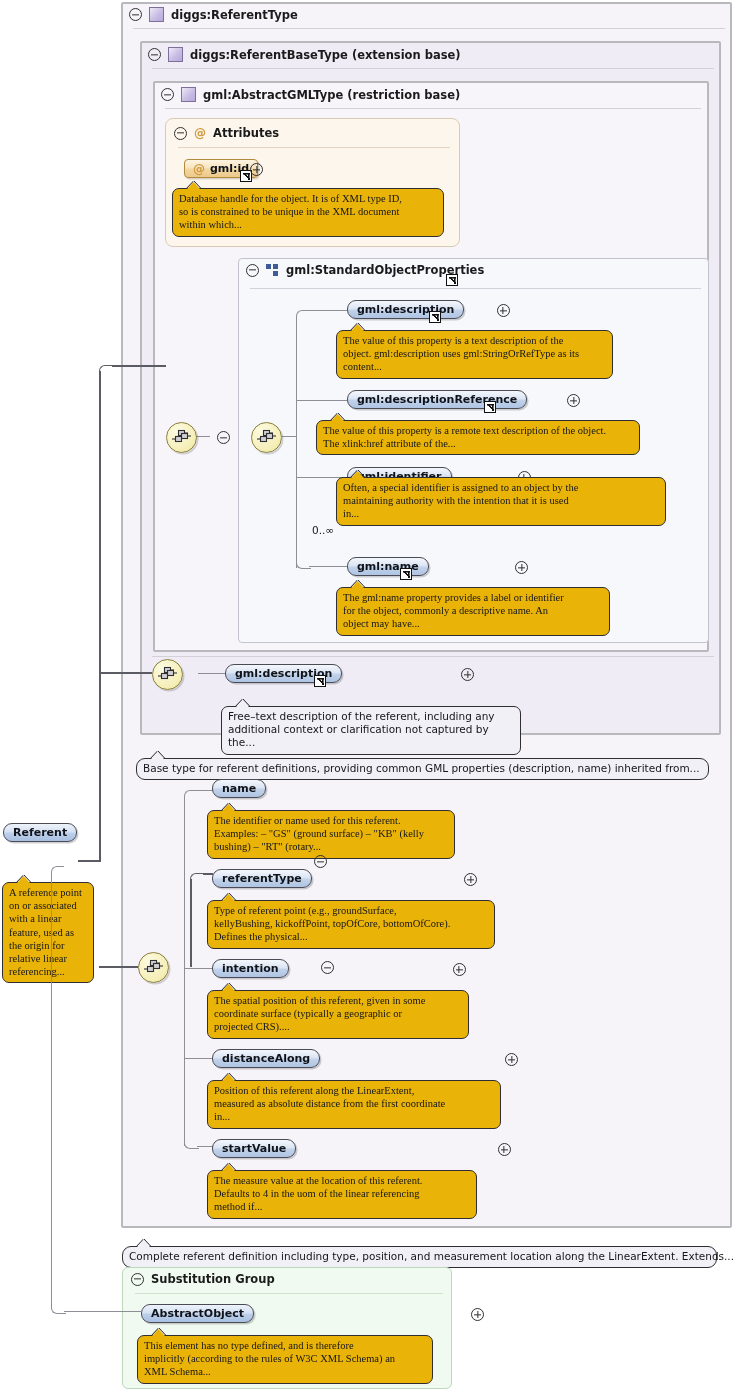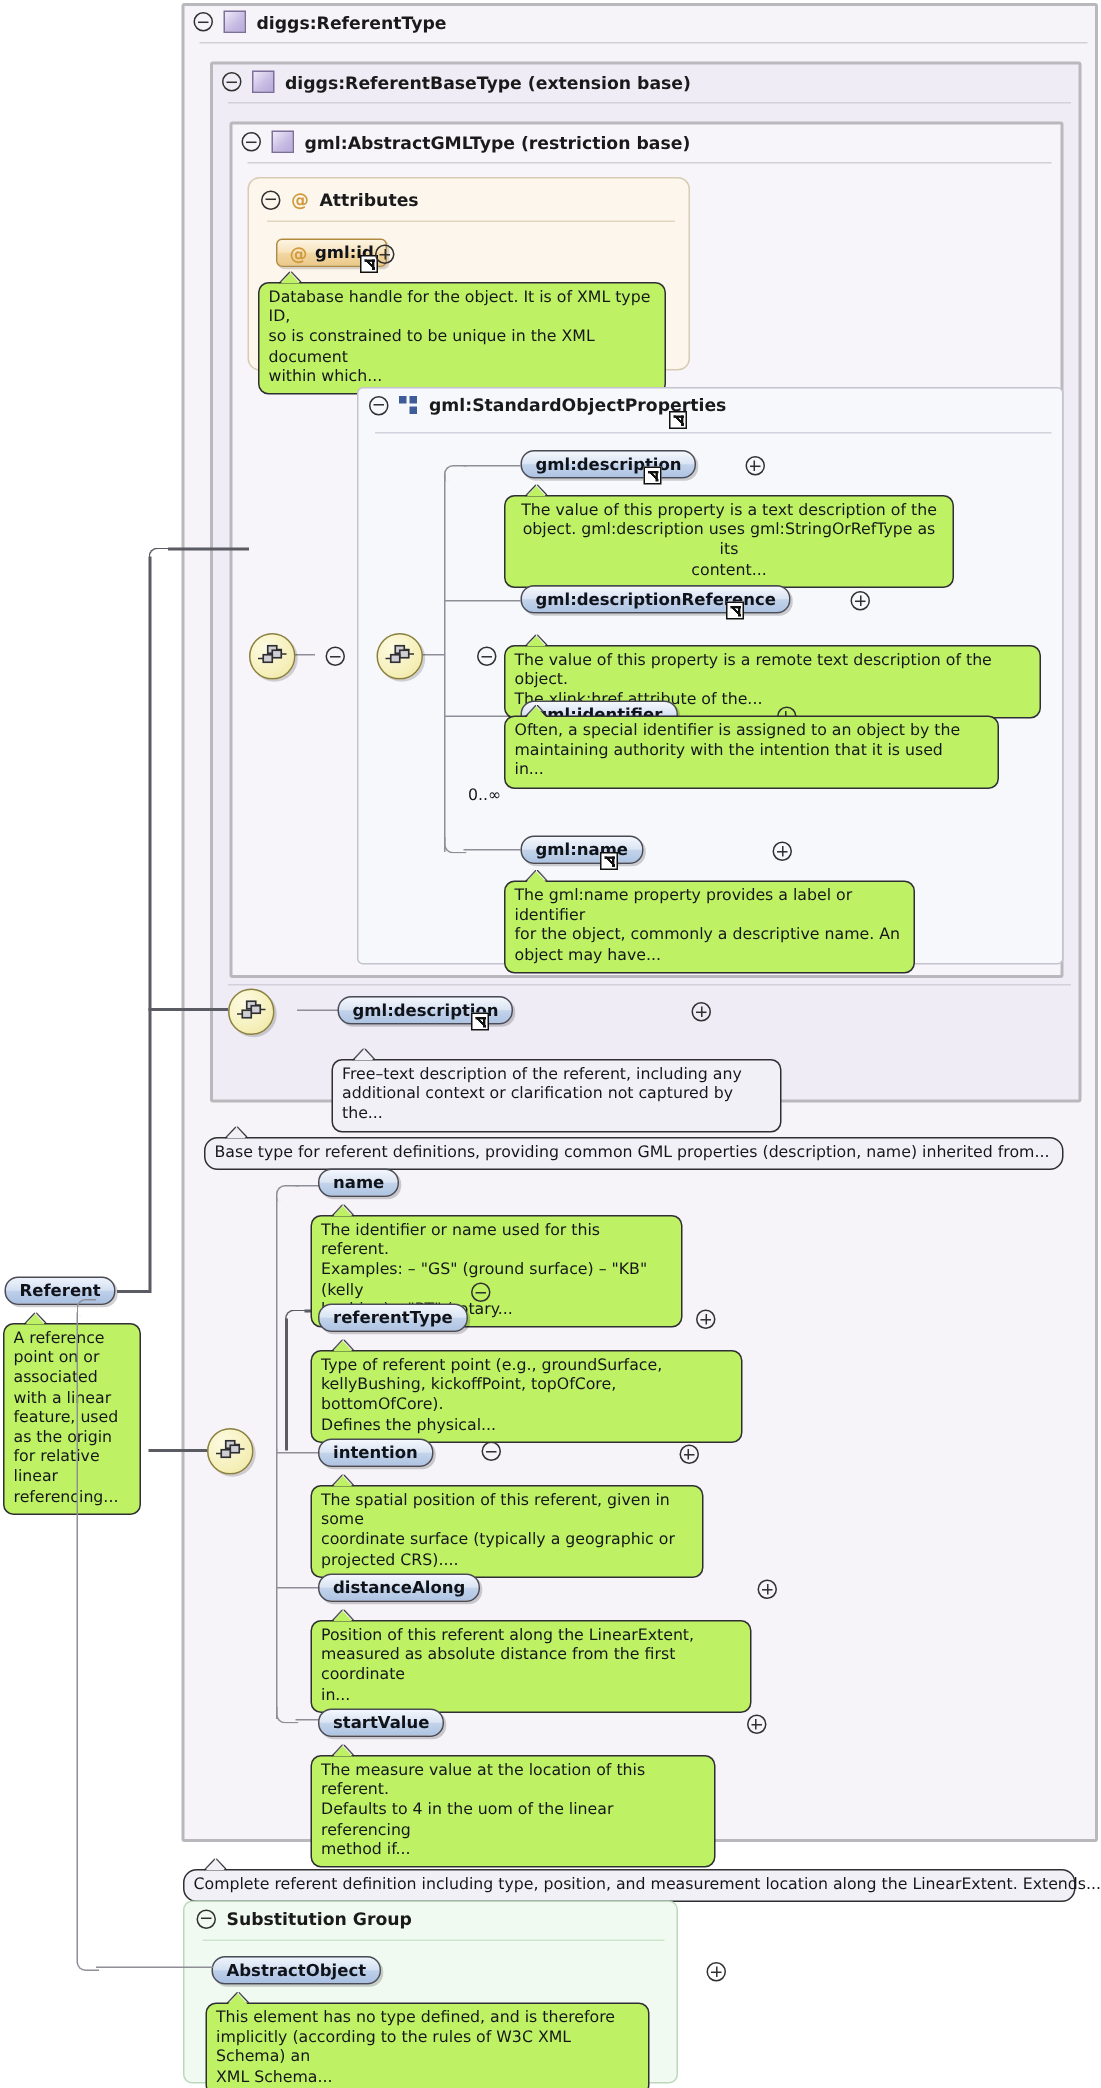--- a/index.html
+++ b/index.html
@@ -95,21 +95,21 @@
   }
 
   
   .doc{
     position:absolute;box-sizing:border-box;
     border:1.2px solid #2e2e33;border-radius:7px;background:#fdfdfd;
     padding:3px 6px 4px 6px;font-size:10.5px;line-height:13.2px;color:#15161a;
     white-space:pre-line;
   }
   .doc.tint{background:#f2f0f7;margin-top:12px;}
-  .doc.plain{background:#bef264;}
+  .doc.plain{background:#eab308;font-family:Liberation Serif, serif;}
   .doc::before{
     content:"";position:absolute;top:-7px;left:14px;width:13px;height:7px;
     background:inherit;
     clip-path:polygon(0 100%,50% 0,100% 100%);
   }
   .doc::after{
     content:"";position:absolute;top:-8px;left:13px;width:15px;height:8px;
     background:
       linear-gradient(to bottom right,transparent calc(50% - 0.8px),#2e2e33 50%,transparent calc(50% + 0.8px)) 0 0/50% 100% no-repeat,
       linear-gradient(to bottom left,transparent calc(50% - 0.8px),#2e2e33 50%,transparent calc(50% + 0.8px)) 100% 0/50% 100% no-repeat;
@@ -243,29 +243,29 @@
       <line x1="13.5" y1="5" x2="17" y2="5"></line>
     </g>
   </svg>
 </div>
 <div class="tg" style="left:285px;top:431px;"></div>
 
 
 <div class="pill" style="left:347px;top:300px;">gml:description</div>
 <div class="extlink" style="left:429px;top:311px;"></div>
 <div class="tg plus" style="left:447px;top:304px;"></div>
-<div class="doc plain" style="left:336px;top:330px;width:300px;text-align:center;">The value of this property is a text description of the
+<div class="doc plain" style="left:336px;top:330px;width:277px;">The value of this property is a text description of the
 object. gml:description uses gml:StringOrRefType as its
 content...</div>
 
 
 <div class="pill" style="left:347px;top:390px;">gml:descriptionReference</div>
 <div class="extlink" style="left:484px;top:401px;"></div>
 <div class="tg plus" style="left:501px;top:394px;"></div>
-<div class="doc plain" style="left:336px;top:420px;width:358px;margin-top:10px;">The value of this property is a remote text description of the object.
+<div class="doc plain" style="left:316px;top:420px;width:324px;">The value of this property is a remote text description of the object.
 The xlink:href attribute of the...</div>
 
 
 <div class="pill" style="left:347px;top:467px;">gml:identifier</div>
 <div class="extlink" style="left:418px;top:478px;"></div>
 <div class="tg plus" style="left:435px;top:471px;"></div>
 <div class="doc plain" style="left:336px;top:477px;width:330px;">Often, a special identifier is assigned to an object by the
 maintaining authority with the intention that it is used
 in...</div>
 
@@ -382,21 +382,21 @@
 </div>
 <div class="hdr-rule grn" style="left:135px;top:1293px;width:308px;"></div>
 
 <div class="pill ref" style="left:141px;top:1304px;">AbstractObject</div>
 <div class="tg plus" style="left:240px;top:1308px;"></div>
 <div class="doc plain" style="left:137px;top:1335px;width:296px;">This element has no type defined, and is therefore
 implicitly (according to the rules of W3C XML Schema) an
 XML Schema...</div>
 
 
-<div class="pill ref" style="left:3px;top:851px;">Referent</div>
+<div class="pill ref" style="left:3px;top:823px;">Referent</div>
 <div class="tg" style="left:66px;top:855px;"></div>
 <div class="doc plain" style="left:2px;top:882px;width:92px;">A reference point on or associated with a linear feature, used as the origin for relative linear referencing...</div>
 
 
 <div class="ln th" style="left:78px;top:860px;width:22px;height:1.8px;"></div>
 <div class="ln th" style="left:99px;top:371px;width:1.8px;height:491px;"></div>
 <div class="rc th" style="left:99px;top:365px;width:14px;height:10px;border-width:1.8px 0 0 1.8px;border-radius:6px 0 0 0;"></div>
 <div class="ln th" style="left:112px;top:365px;width:54px;height:1.8px;"></div>
 <div class="ln th" style="left:99px;top:672px;width:53px;height:1.8px;"></div>
 <div class="ln th" style="left:99px;top:966px;width:39px;height:1.8px;"></div>

